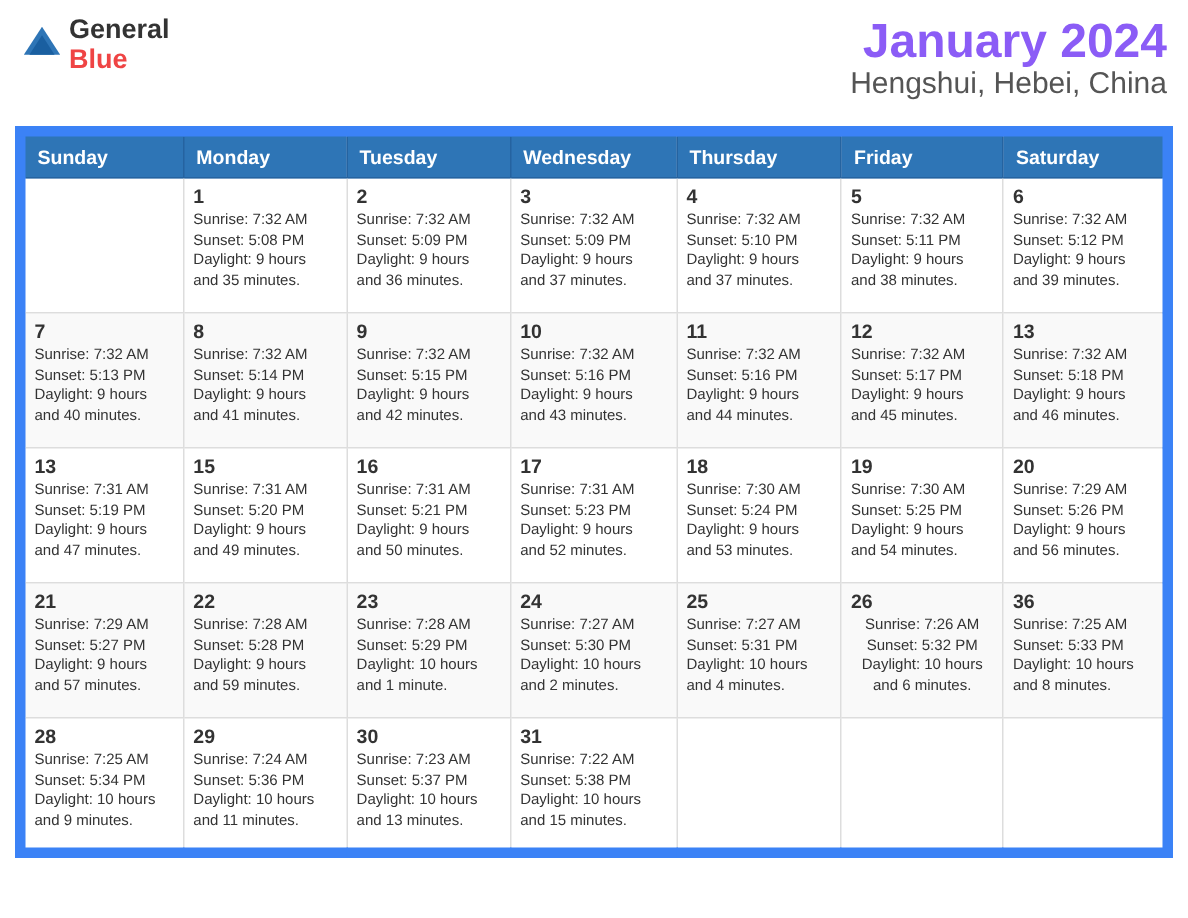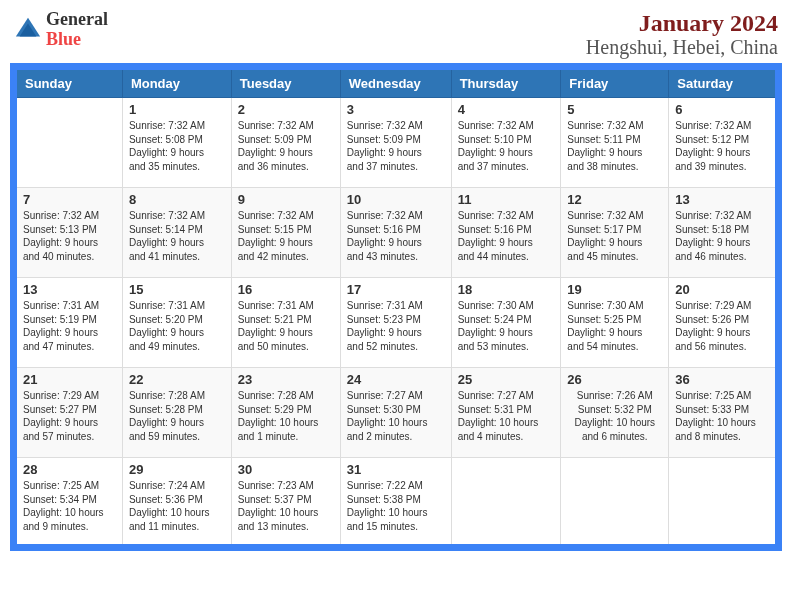--- a/index.html
+++ b/index.html
@@ -7,23 +7,22 @@
       font-family: Arial, sans-serif;
       background: #fff;
       width: 792px;
       min-height: 612px;
       padding: 10px;
     }
     .header {
       display: flex;
       justify-content: space-between;
       align-items: flex-start;
-      margin-bottom: 4px;
+      margin-bottom: 16px;
       padding: 0 4px;
-      font-family: Liberation Serif, serif;
     }
     .logo {
       display: flex;
       align-items: center;
       gap: 4px;
     }
     .logo-text {
       font-size: 18px;
       font-weight: bold;
       line-height: 1.1;
@@ -31,23 +30,23 @@
     .logo-general { color: #333; }
     .logo-blue { color: #ef4444; }
     .logo-icon {
       width: 28px;
       height: 28px;
     }
     .title-block {
       text-align: right;
     }
     .month-title {
-      font-size: 24px;
+      font-size: 32px;
       font-weight: bold;
-      color: #7f1d1d;
+      color: #8b5cf6;
       line-height: 1.1;
     }
     .subtitle {
       font-size: 20px;
       color: #555;
     }
     .calendar {
       width: 100%;
       border-collapse: collapse;
       border: 7px solid #3b82f6;

